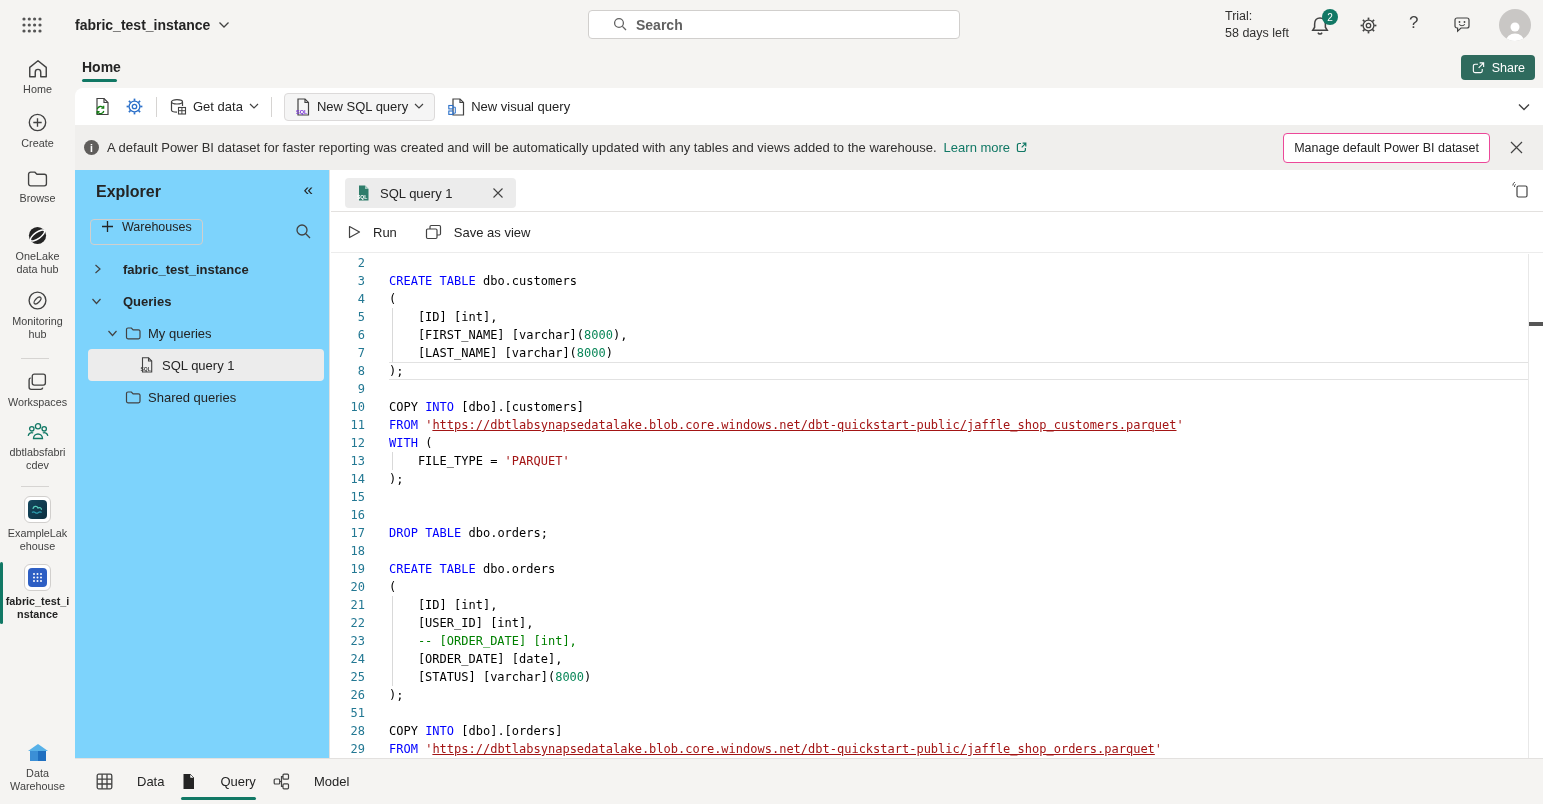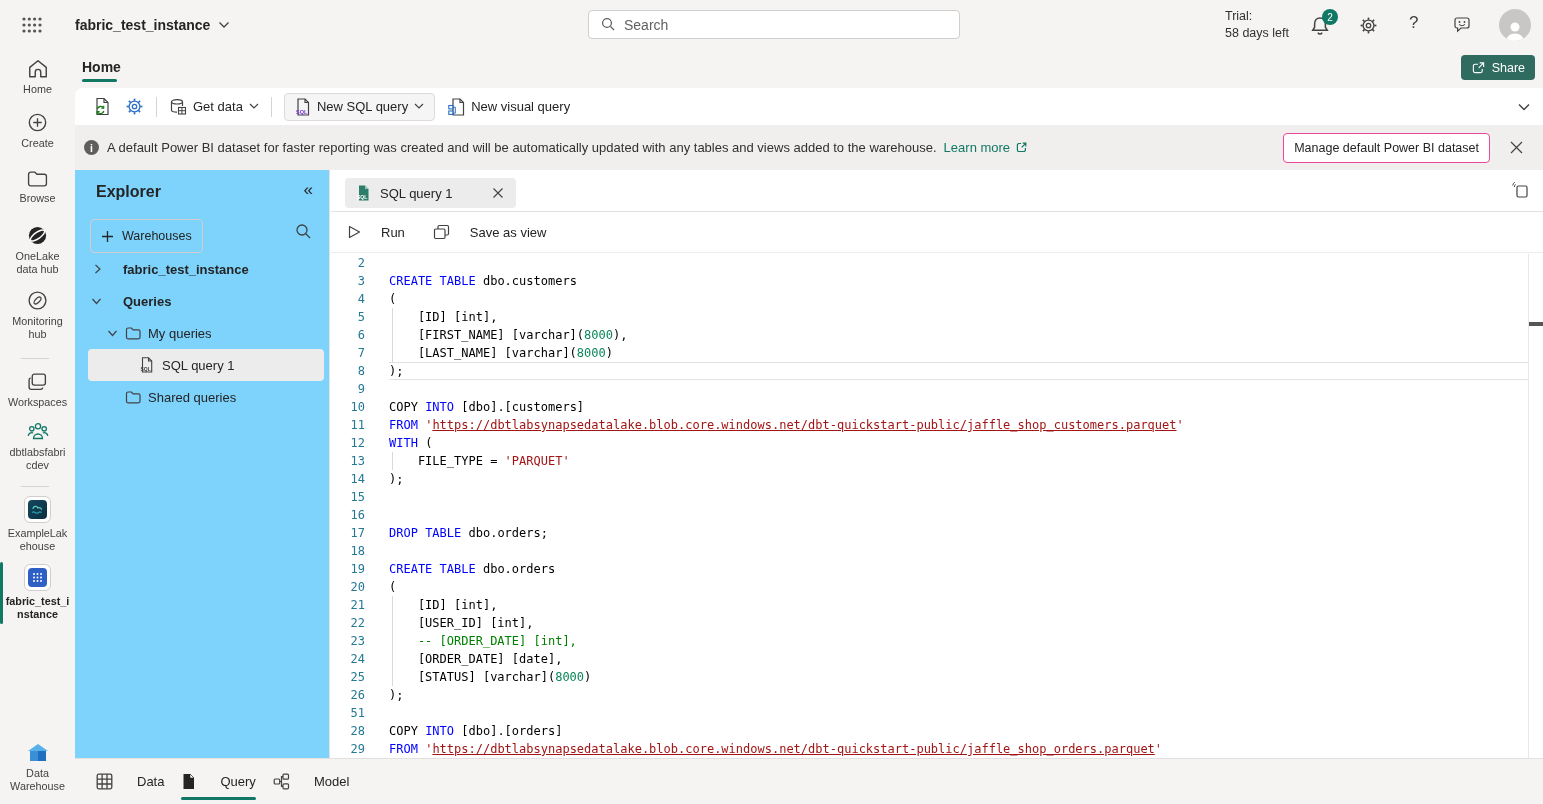--- a/index.html
+++ b/index.html
@@ -4,21 +4,21 @@
 <style>
 * { margin:0; padding:0; box-sizing:border-box; }
 body { width:1543px; height:804px; font-family:"Liberation Sans", sans-serif; color:#242424; background:#f5f4f2; overflow:hidden; }
 #app { position:relative; width:1543px; height:804px; background:#f5f4f2; }
 svg { display:block; }
 
 
 .topbar { position:absolute; top:0; left:0; right:0; height:50px; }
 .waffle { position:absolute; left:22px; top:17px; width:20px; height:16px; cursor:pointer; }
 .app-title { position:absolute; left:75px; top:0; height:50px; display:flex; align-items:center; gap:8px; font-size:14px; font-weight:600; color:#242424; }
-.searchbox { position:absolute; left:588px; top:10px; width:372px; height:29px; background:#fff; border:1px solid #d1cfcd; border-radius:4px; display:flex; align-items:center; padding:0 12px; gap:8px; }
+.searchbox { position:absolute; left:588px; top:10px; width:372px; height:29px; background:#fff; border:1px solid #d1cfcd; border-radius:4px; display:flex; align-items:center; padding:0 24px; gap:8px;font-weight:bold; }
 .searchbox .ph { font-size:14px; color:#616161; }
 .trial { position:absolute; left:1225px; top:8px; font-size:12.5px; line-height:17px; color:#323130; }
 .tb-icon { position:absolute; top:16px; }
 .bell-badge { position:absolute; left:1322px; top:9px; width:16px; height:16px; border-radius:50%; background:#117865; color:#fff; font-size:10px; display:flex; align-items:center; justify-content:center; }
 .help-q { position:absolute; left:1409px; top:13px; font-size:17px; color:#424242; }
 .avatar { position:absolute; left:1499px; top:9px; width:32px; height:32px; border-radius:50%; background:#c9c7c5; display:flex; align-items:flex-end; justify-content:center; overflow:hidden; }
 
 
 .homebar { position:absolute; top:50px; left:75px; right:0; height:38px; }
 .home-tab { position:absolute; left:7px; top:0; height:34px; display:flex; align-items:center; font-size:14px; font-weight:600; }
@@ -41,37 +41,37 @@
 .learn-more { font-size:13px; color:#117865; margin-left:7px; cursor:pointer; white-space:nowrap; }
 .ext-ic { margin-left:5px; }
 .manage-btn { margin-left:auto; height:30px; border:1px solid #ec4899; background:#fff; border-radius:4px; font-size:12.5px; color:#242424; display:flex; align-items:center; padding:0 10px; cursor:pointer; white-space:nowrap; }
 .banner-close { margin-left:19px; margin-right:10px; cursor:pointer; flex:none; }
 
 
 .content { position:absolute; top:82px; left:0; right:0; bottom:46px; }
 .explorer { position:absolute; left:0; top:0; bottom:0; width:255px; border-right:1px solid #e3e1df; background:#7dd3fc; }
 .exp-title { position:absolute; left:21px; top:13px; font-size:16px; font-weight:700; }
 .exp-collapse { position:absolute; right:16px; top:10px; font-size:17px; color:#242424; cursor:pointer; }
-.wh-btn { position:absolute; left:15px; top:49px; height:34px; border:1px solid #d1cfcd; border-radius:4px; display:flex; align-items:center; gap:8px; padding:0 10px; font-size:12.5px; cursor:pointer; }
+.wh-btn { position:absolute; left:15px; top:49px; height:26px; border:1px solid #d1cfcd; border-radius:4px; display:flex; gap:8px; padding:0 10px; font-size:12.5px; cursor:pointer; }
 .exp-search { position:absolute; right:17px; top:53px; cursor:pointer; }
 .tree { position:absolute; left:0; right:0; top:83px; }
 .trow { position:relative; height:32px; font-size:13px; color:#242424; cursor:pointer; }
 .trow .lbl { position:absolute; top:50%; transform:translateY(-50%); }
 .trow .ic { position:absolute; top:50%; transform:translateY(-50%); }
 .trow.sel { background:#ececec; border-radius:4px; margin:0 5px 0 13px; height:32px; }
 .semibold { font-weight:600; }
 
 
 .editor { position:absolute; left:256px; right:0; top:0; bottom:0; background:#fff; }
 .tabbar { position:absolute; top:0; left:0; right:0; height:42px; border-bottom:1px solid #e3e1df; }
 .qtab { position:absolute; left:14px; top:8px; height:30px; width:171px; background:#ececec; border-radius:4px; display:flex; align-items:center; padding:0 12px; gap:10px; font-size:13px; cursor:pointer; }
 .qtab .x { margin-left:auto; }
 .copy-ic { position:absolute; right:14px; top:11px; cursor:pointer; }
 .runbar { position:absolute; top:42px; left:0; right:0; height:41px; border-bottom:1px solid #ececec; display:flex; align-items:center; padding-left:17px; gap:28px; }
-.rbtn { display:flex; align-items:center; gap:20px; font-size:13px; color:#242424; cursor:pointer; }
+.rbtn { display:flex; align-items:center; gap:12px; font-size:13px; color:#242424; cursor:pointer; }
 .codewrap { position:absolute; top:84px; left:0; right:0; bottom:0; overflow:hidden; }
 .gutter { position:absolute; left:0; top:0; width:34px; }
 .ln { height:18px; line-height:18px; text-align:right; color:#237893; font-family:"DejaVu Sans Mono",monospace; font-size:12px; }
 .code-lines { position:absolute; left:58px; right:15px; top:0; }
 .cl { height:18px; line-height:18px; white-space:pre; position:relative; font-family:"DejaVu Sans Mono",monospace; font-size:12px; color:#000; }
 .cl.guided::before { content:''; position:absolute; left:3px; top:0; bottom:0; width:1px; background:#d9d9d9; }
 .cl.current { box-shadow: inset 0 1px 0 #e2e2e2, inset 0 -1px 0 #e2e2e2; }
 .tk-k { color:#0000ff; }
 .tk-s { color:#a31515; }
 .tk-u { color:#a31515; text-decoration:underline; }

